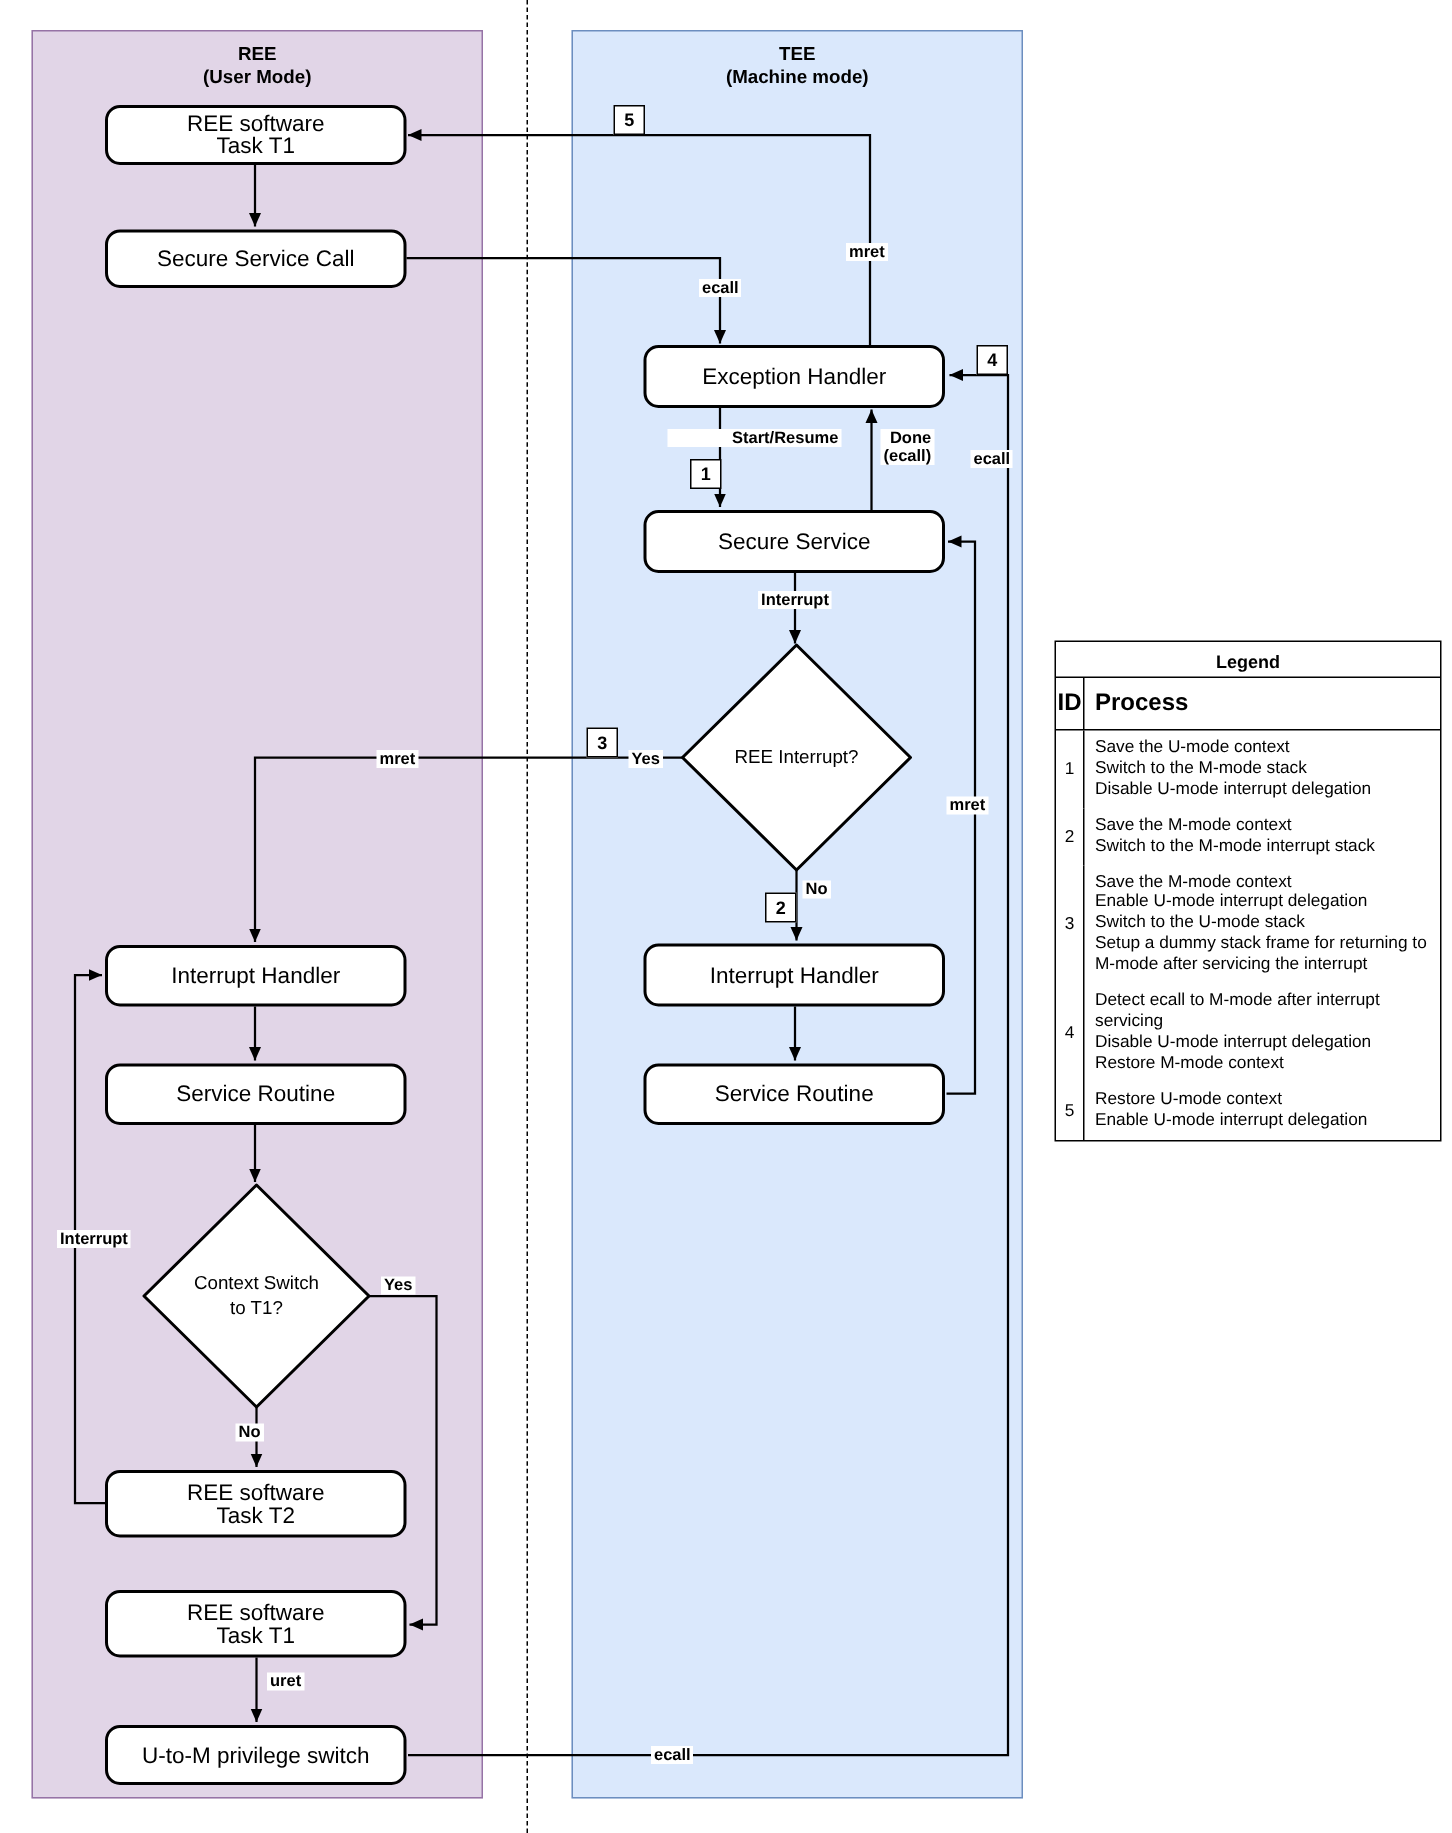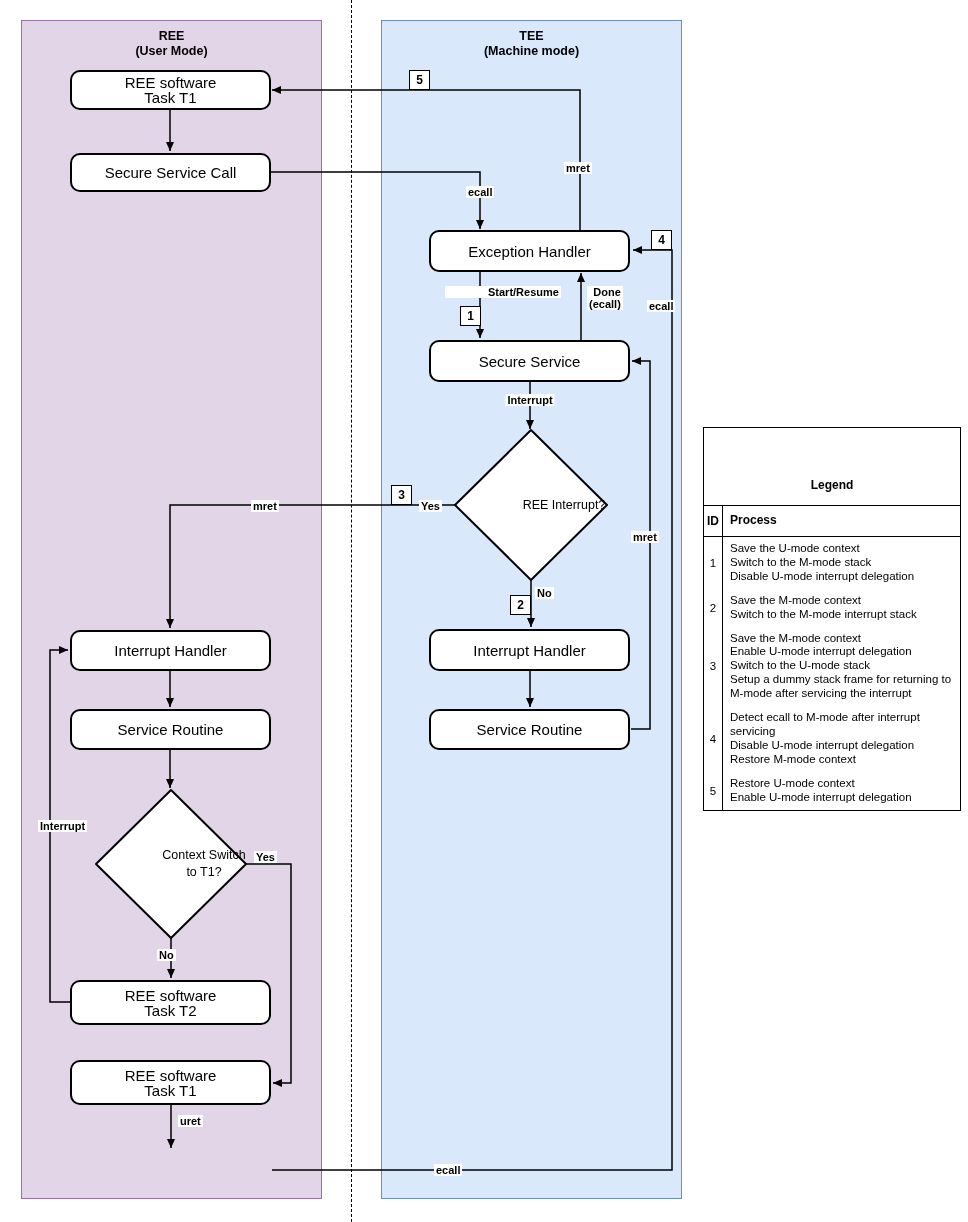--- a/index.html
+++ b/index.html
@@ -23,42 +23,41 @@
   svg.connector-layer { position:absolute; left:0; top:0; z-index:3; pointer-events:none; }
   .node {
     position:absolute; background:#fff; border:2px solid #000; border-radius:10px;
     display:flex; align-items:center; justify-content:center; text-align:center;
     font-size:15px; line-height:15px; white-space:pre-line; z-index:4;
   }
   .ree-node { left:70px; width:201px; }
   .tee-node { left:429px; width:201px; }
   .diamond-label {
     position:absolute; z-index:5; text-align:center; font-size:12.5px; line-height:17px;
-    white-space:pre-line; transform:translate(-50%,-50%);margin-left:33px;
+    white-space:pre-line; transform:translate(-50%,-50%);
   }
   .edge-label {
     position:absolute; z-index:6; background:#fff; font-weight:bold; font-size:11px;
     line-height:12px; padding:0 2px; white-space:pre-line; text-align:center;
   }
   .badge {
     position:absolute; z-index:6; width:21px; height:20px; background:#fff;
     border:1px solid #000; font-weight:bold; font-size:12px;
     display:flex; align-items:center; justify-content:center;
   }
   #legend {
     position:absolute; left:703px; top:427px; width:258px; z-index:4;
     border:1.5px solid #000; background:#fff; font-size:11.5px;
   }
   #legend .legend-title {
-    text-align:center; font-weight:bold; font-size:12px; padding:6px 0 13px 0;
+    text-align:center; font-weight:bold; font-size:12px; padding:6px 0 3px 0;
     border-bottom:1px solid #000;
-    margin-top:44px;
   }
   .legend-row { display:flex; }
-  .legend-row.header { border-bottom:1px solid #000; font-weight:bold; font-size:12px; }
+  .legend-row.header { border-bottom:1px solid #000; font-weight:bold; font-size:16px; }
   .cell-id {
     flex:0 0 19px; border-right:1px solid #000; display:flex;
     align-items:center; justify-content:center; text-align:center;
   }
   .cell-process { flex:1; padding:5px 2px 5px 7px; line-height:13.9px; white-space:pre-line; }
   .legend-row.header .cell-id { padding:8px 0; }
   .legend-row.header .cell-process { display:flex; align-items:center; }
 </style>
 </head>
 <body>
@@ -123,20 +122,23 @@
   <div class="diamond-label" style="left:171px;top:864px;">Context Switch
 to T1?</div>
   <div class="node ree-node" style="top:980px;height:45px;">
     <span>REE software
 Task T2</span>
   </div>
   <div class="node ree-node" style="top:1060px;height:45px;">
     <span>REE software
 Task T1</span>
   </div>
+  <div class="node ree-node" style="top:1150px;height:40px;">
+    <span>U-to-M privilege switch</span>
+  </div>
 
   <div class="node tee-node" style="top:340px;height:42px;">
     <span>Secure Service</span>
   </div>
   <div class="node tee-node" style="top:230px;height:42px;">
     <span>Exception Handler</span>
   </div>
   <div class="diamond-label" style="left:531px;top:505px;">REE Interrupt?</div>
   <div class="node tee-node" style="top:629px;height:42px;">
     <span>Interrupt Handler</span>

